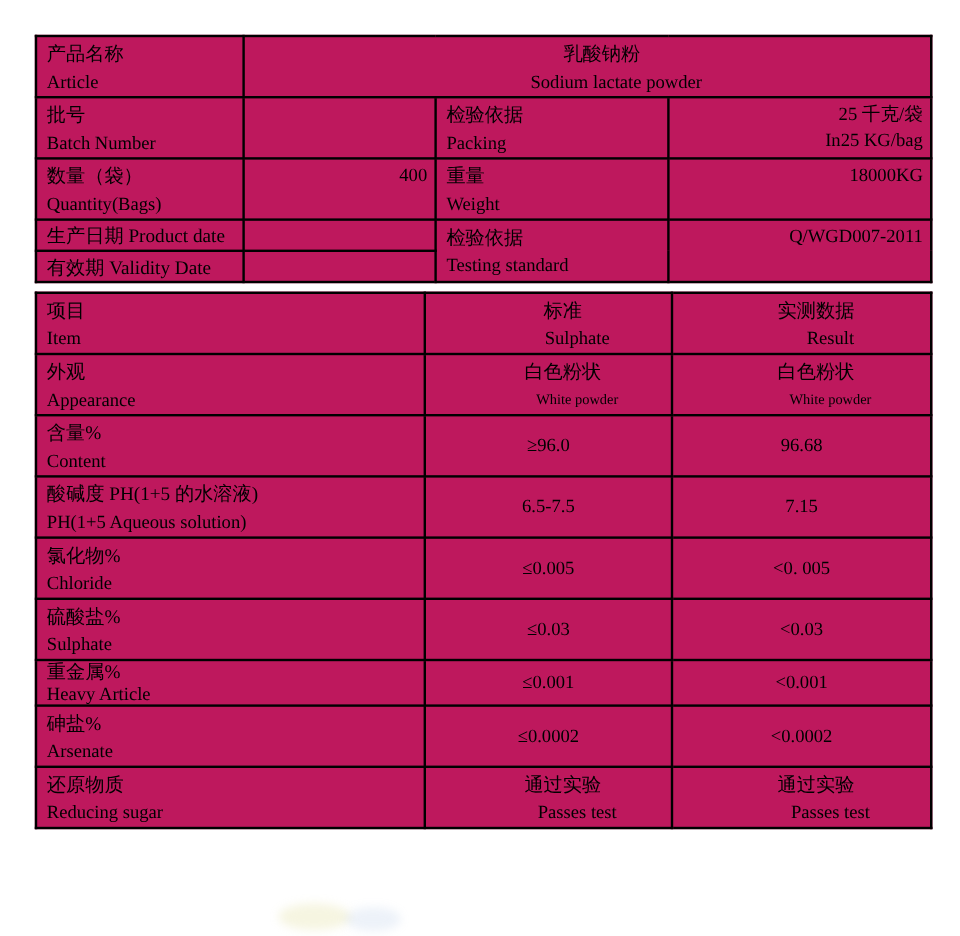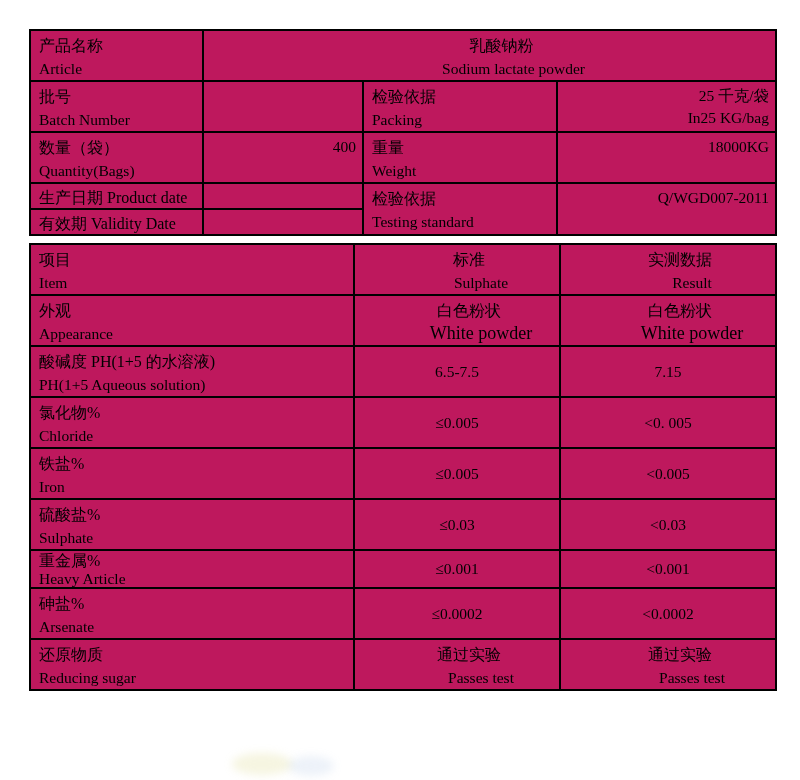--- a/index.html
+++ b/index.html
@@ -16,21 +16,21 @@
   .lbl { padding:3px 6px 0 8px; }
   .lbl .cn { font-size:16px; line-height:23px; }
   .lbl .en { font-size:15.5px; line-height:23px; }
   .lbl .one { font-size:16px; line-height:21px; }
 
   .val { padding:3px 6px 0 10px; font-size:15.5px; line-height:22px; text-align:right; }
 
   .ctr2 { text-align:center; padding-top:3px; }
   .ctr2 .cn { font-size:16px; line-height:23px;margin-left:24px; }
   .ctr2 .en { font-size:15.5px; line-height:23px;margin-left:48px; }
-  .ctr2 .en.small { font-size:18px; line-height:23px; }
+  .ctr2 .en.small { font-size:12px; line-height:23px; }
 
   .vmid { vertical-align:middle; text-align:center; font-size:15.5px; padding:0 4px; }
 
   .tight .cn { line-height:18px; }
   .tight .en { line-height:17px; }
   .tight { padding-top:1px; }
 
   .wm { position:absolute; pointer-events:none; border-radius:50%; filter:blur(4px); }
   .wm-a { left:232px; top:753px; width:60px; height:22px;
           background:rgba(205,200,90,0.18); }
@@ -137,48 +137,48 @@
       <td class="ctr2">
         <div class="cn">白色粉状</div>
         <div class="en small">White powder</div>
       </td>
       <td class="ctr2">
         <div class="cn">白色粉状</div>
         <div class="en small">White powder</div>
       </td>
     </tr>
 
+    <tr style="height:47px">
+      <td class="lbl">
+        <div class="cn">含量%</div>
+        <div class="en">Content</div>
+      </td>
+      <td class="vmid">≥96.0</td>
+      <td class="vmid">96.68</td>
+    </tr>
 
 
     <tr style="height:48px">
       <td class="lbl">
         <div class="cn">酸碱度 PH(1+5 的水溶液)</div>
         <div class="en">PH(1+5 Aqueous solution)</div>
       </td>
       <td class="vmid">6.5-7.5</td>
       <td class="vmid">7.15</td>
     </tr>
 
     <tr style="height:47px">
       <td class="lbl">
         <div class="cn">氯化物%</div>
         <div class="en">Chloride</div>
       </td>
       <td class="vmid">≤0.005</td>
       <td class="vmid">&lt;0. 005</td>
     </tr>
 
-    <tr style="height:48px">
-      <td class="lbl">
-        <div class="cn">铁盐%</div>
-        <div class="en">Iron</div>
-      </td>
-      <td class="vmid">≤0.005</td>
-      <td class="vmid">&lt;0.005</td>
-    </tr>
 
     <tr style="height:47px">
       <td class="lbl">
         <div class="cn">硫酸盐%</div>
         <div class="en">Sulphate</div>
       </td>
       <td class="vmid">≤0.03</td>
       <td class="vmid">&lt;0.03</td>
     </tr>
 

